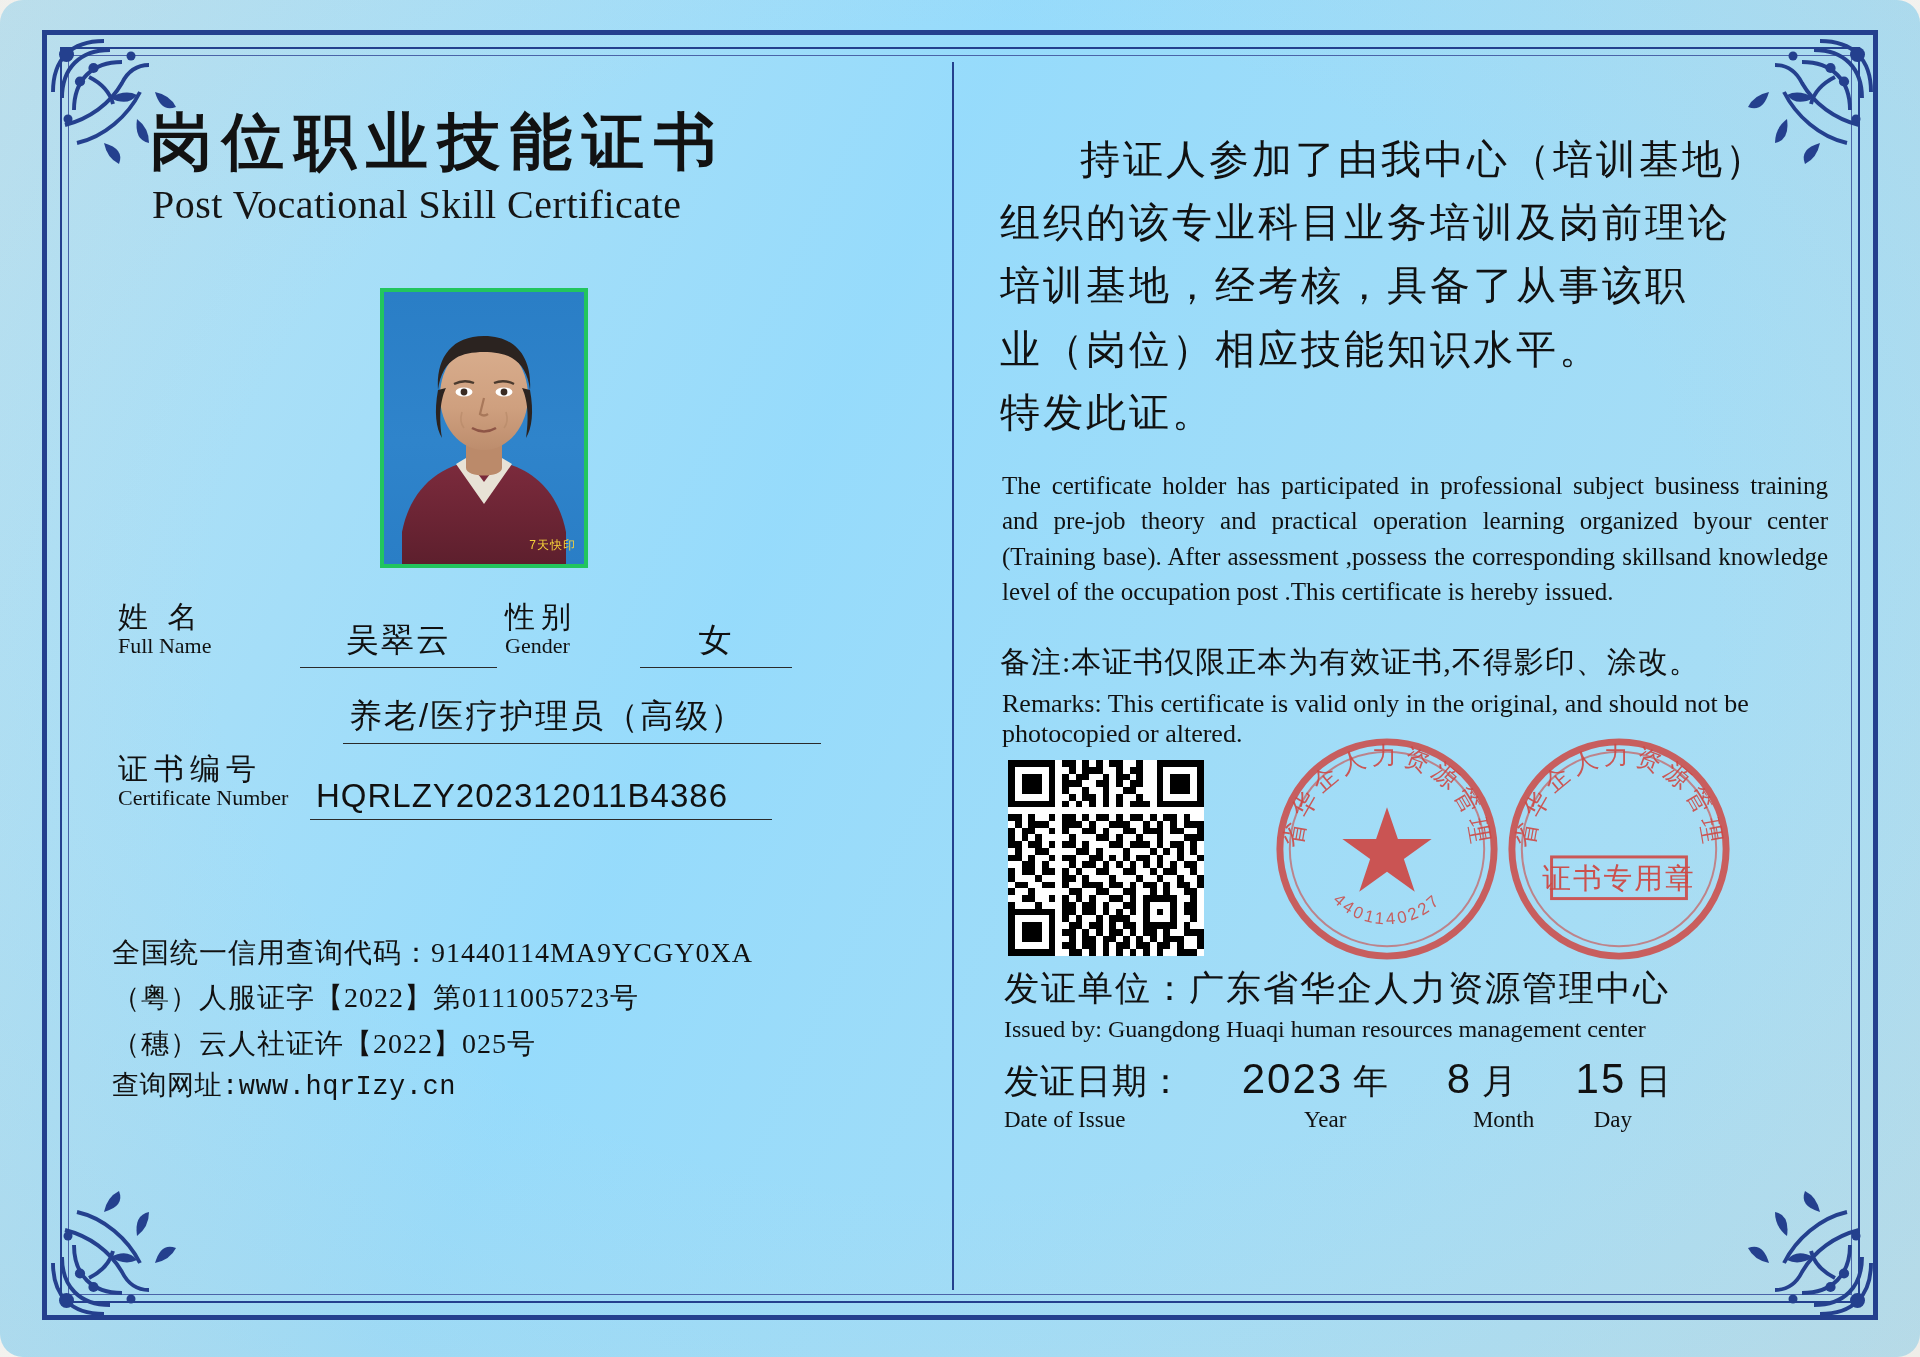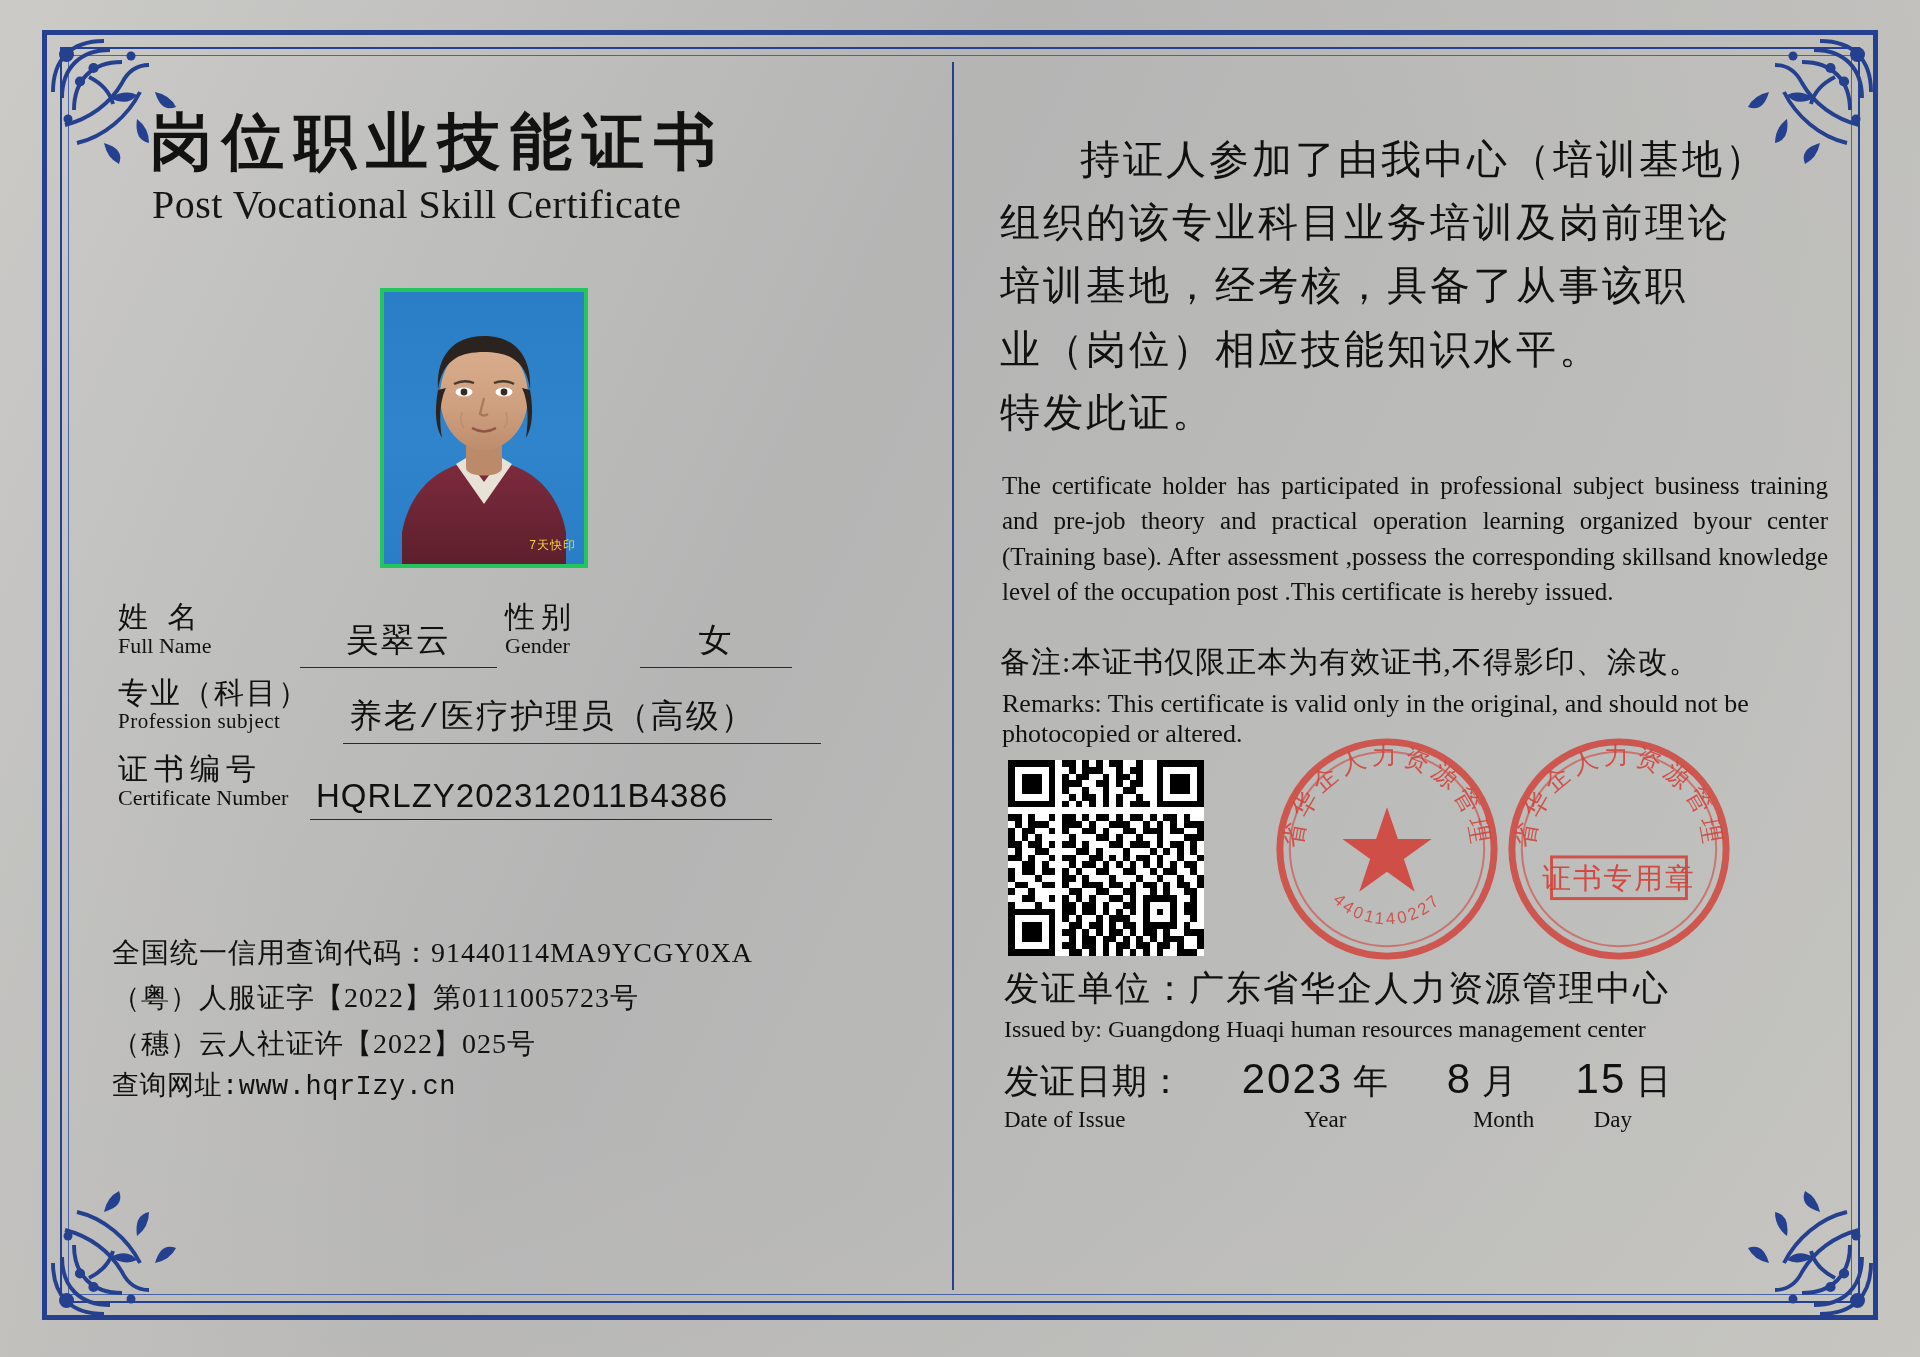--- a/index.html
+++ b/index.html
@@ -11,21 +11,22 @@
     width: 1920px;
     height: 1357px;
     font-family: "Liberation Serif", serif;
     overflow: hidden;
   }
 
   .page {
     position: relative;
     width: 1920px;
     height: 1357px;
-    background: #a3a3a3;
+    background: #7dd3fc;
+    border-radius: 23px;
   }
 
   
   .paper-texture {
     position: absolute;
     inset: 0;
     background:
       radial-gradient(ellipse at 50% 45%, rgba(255,255,255,0) 55%, rgba(210,205,195,0.22) 100%),
       linear-gradient(115deg, rgba(240,240,235,0.5), rgba(252,252,250,0.2) 40%, rgba(235,235,228,0.45));
     pointer-events: none;
@@ -171,21 +172,21 @@
   .val {
     position: absolute;
     border-bottom: 1.6px solid #2a2a2a;
     font-size: 33px;
     color: #111;
     padding: 0 6px 4px 6px;
     white-space: nowrap;
     bottom: 8px;
     font-family: "Liberation Sans", sans-serif;
   }
-  .val.cjk { font-family: Liberation Mono, monospace; letter-spacing: 2px; margin-top: 16px; }
+  .val.cjk { font-family: Liberation Sans, sans-serif; letter-spacing: 2px; margin-top: 16px; }
 
   
   .row-name .lbl { width: 190px; }
   .row-name .val-name { left: 190px; width: 185px; text-align: center; }
   .lbl-gender {
     position: absolute;
     left: 395px;
     top: 0;
     width: 130px;
   }
@@ -498,24 +499,20 @@
         </div>
         <div class="val cjk val-name">吴翠云</div>
         <div class="lbl lbl-gender">
           <span class="cn">性别</span>
           <span class="en">Gender</span>
         </div>
         <div class="val cjk val-gender">女</div>
       </div>
 
       <div class="field-row row-prof">
-        <div class="lbl">
-          <span class="cn">专业（科目）</span>
-          <span class="en">Profession subject</span>
-        </div>
         <div class="val cjk">养老/医疗护理员（高级）</div>
       </div>
 
 
       <div class="field-row row-cert">
         <div class="lbl">
           <span class="cn">证书编号</span>
           <span class="en">Certificate Number</span>
         </div>
         <div class="val">HQRLZY202312011B4386</div>

